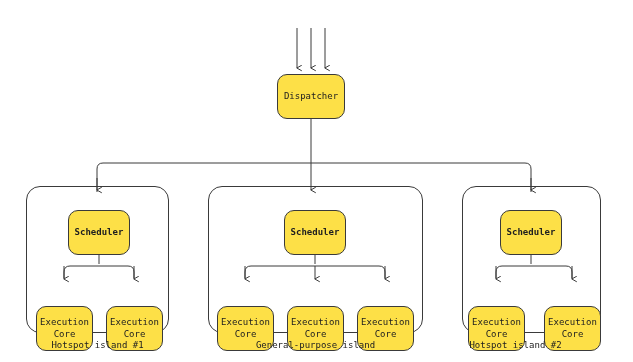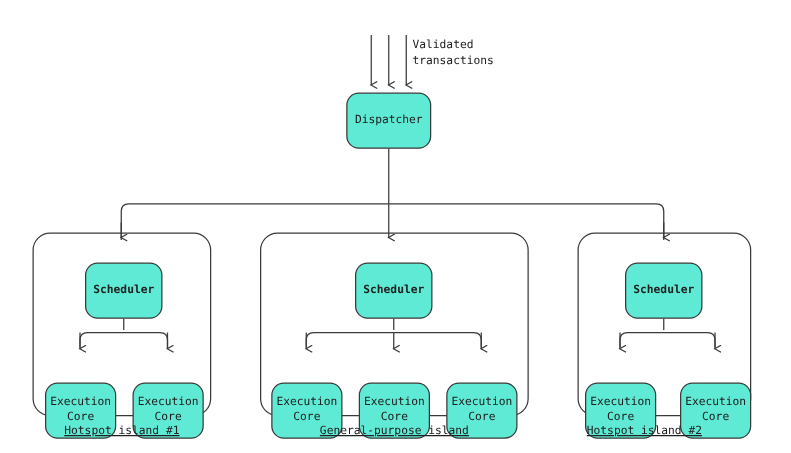--- a/index.html
+++ b/index.html
@@ -21,21 +21,21 @@
     top: 0;
     width: 633px;
     height: 362px;
     pointer-events: none;
   }
   .node {
     position: absolute;
     box-sizing: border-box;
     border: 1px solid #3a3a3a;
     border-radius: 10px;
-    background: #5eead4;
+    background: #fde047;
     display: flex;
     align-items: center;
     justify-content: center;
     text-align: center;
     color: #202020;
     line-height: 1.25;
     white-space: pre-line;
   }
   .island {
     position: absolute;
@@ -54,21 +54,20 @@
   .core {
     font-size: 9px;
     margin-top: 27px;
   }
   .caption {
     position: absolute;
     font-size: 9px;
     color: #202020;
     text-align: center;
     white-space: nowrap;
-    text-decoration: underline;
   }
   .flow-label {
     position: absolute;
     font-size: 9px;
     color: #202020;
     line-height: 1.45;
     white-space: pre-line;
   }
 </style>
 </head>
@@ -126,22 +125,20 @@
     </g>
 
     <g stroke="#3a3a3a" stroke-width="1" fill="none">
       <path d="M531,255 L531,264"></path>
       <path d="M496,278 L496,272 Q496,266 502,266 L566,266 Q572,266 572,272 L572,278"></path>
       <path d="M496,266 L496,279" marker-end="url(#arw)"></path>
       <path d="M572,266 L572,279" marker-end="url(#arw)"></path>
     </g>
   </svg>
 
-  <div class="flow-label" style="left:330px; top:30px;">Validated
-transactions</div>
 
   <div class="node dispatcher" style="left:277px; top:74px; width:68px; height:45px;">Dispatcher</div>
 
   <div class="island" style="left:26px; top:186px; width:143px; height:147px;"></div>
   <div class="node scheduler" style="left:68px; top:210px; width:62px; height:45px;">Scheduler</div>
   <div class="node core" style="left:36px; top:279px; width:57px; height:45px;">Execution
 Core</div>
   <div class="node core" style="left:106px; top:279px; width:57px; height:45px;">Execution
 Core</div>
   <div class="caption" style="left:26px; top:340px; width:143px;">Hotspot island #1</div>

